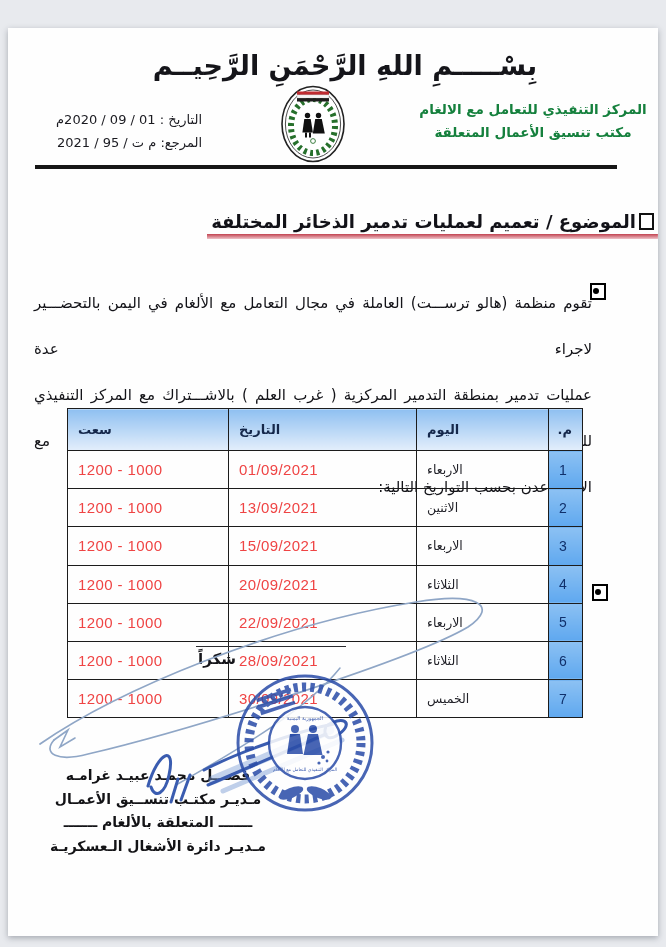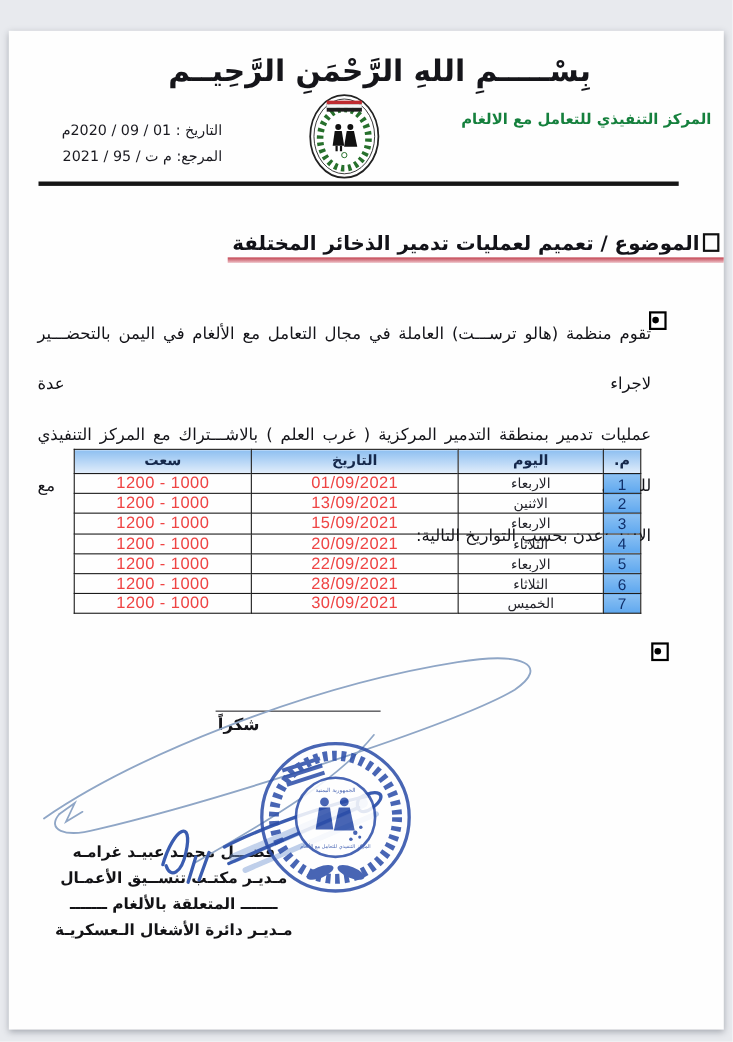--- a/index.html
+++ b/index.html
@@ -60,21 +60,21 @@
   }
   .jline{text-align:justify;text-align-last:justify;}
   .rline{text-align:right;}
   
   table.schedule{
     top:380px;left:59px;position:absolute;
     border-collapse:collapse;table-layout:fixed;width:515px;
     direction:rtl;
   }
   table.schedule td,table.schedule th{
-    border:1.6px solid #1c1c1c;padding:0;text-align:center;vertical-align:middle;
+    border:1.6px solid #1c1c1c;padding:10px;text-align:left;vertical-align:middle;
     overflow:hidden;white-space:nowrap;
   }
   table.schedule th{
     height:21px;font-size:13px;font-weight:700;color:#15284b;
     background:linear-gradient(var(--table_header_top),var(--table_header_bottom));
   }
   table.schedule td{height:17.2px;}
   td.c-num{
     background:linear-gradient(#8cc1f3,var(--num_col_blue));
     color:#10306b;font-family:"Liberation Sans",sans-serif;font-size:14px;
@@ -135,20 +135,21 @@
       <circle cx="38.5" cy="31.5" r="2.7"></circle>
       <path d="M35.2 35 h6.6 l3 14.5 h-12 z"></path>
       <rect x="25" y="48.5" width="2" height="5"></rect>
       <rect x="29" y="48.5" width="2" height="5"></rect>
     </g>
     <circle cx="33" cy="57" r="2.4" fill="none" class="g-green" stroke-width=".9"></circle>
   </svg>
 
   <div class="abs org-block">
     <div>المركز التنفيذي للتعامل مع الالغام</div>
+    <div>مكتب تنسيق الأعمال المتعلقة</div>
   </div>
 
   <div class="abs ref-block">
     <div>التاريخ :  01  /  09  / 2020م</div>
     <div>المرجع: م ت / 95 / 2021</div>
   </div>
 
   <div class="abs divider"></div>
 
   <div class="abs subject-wrap">

